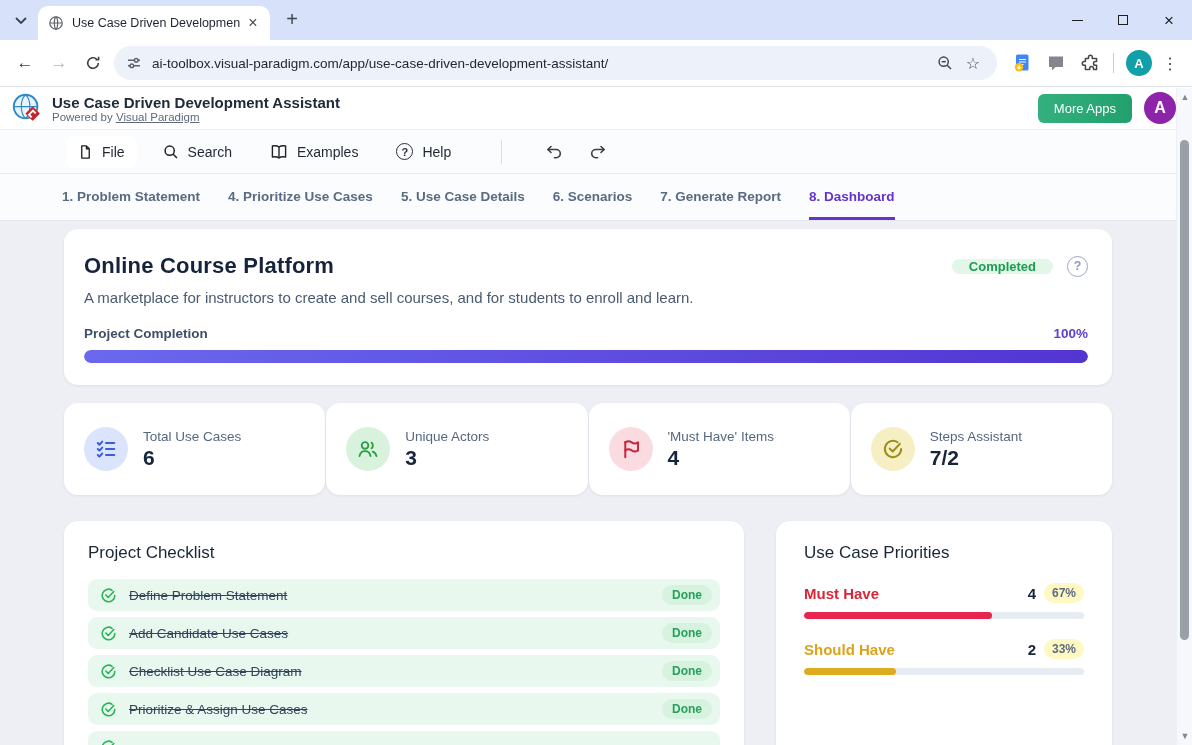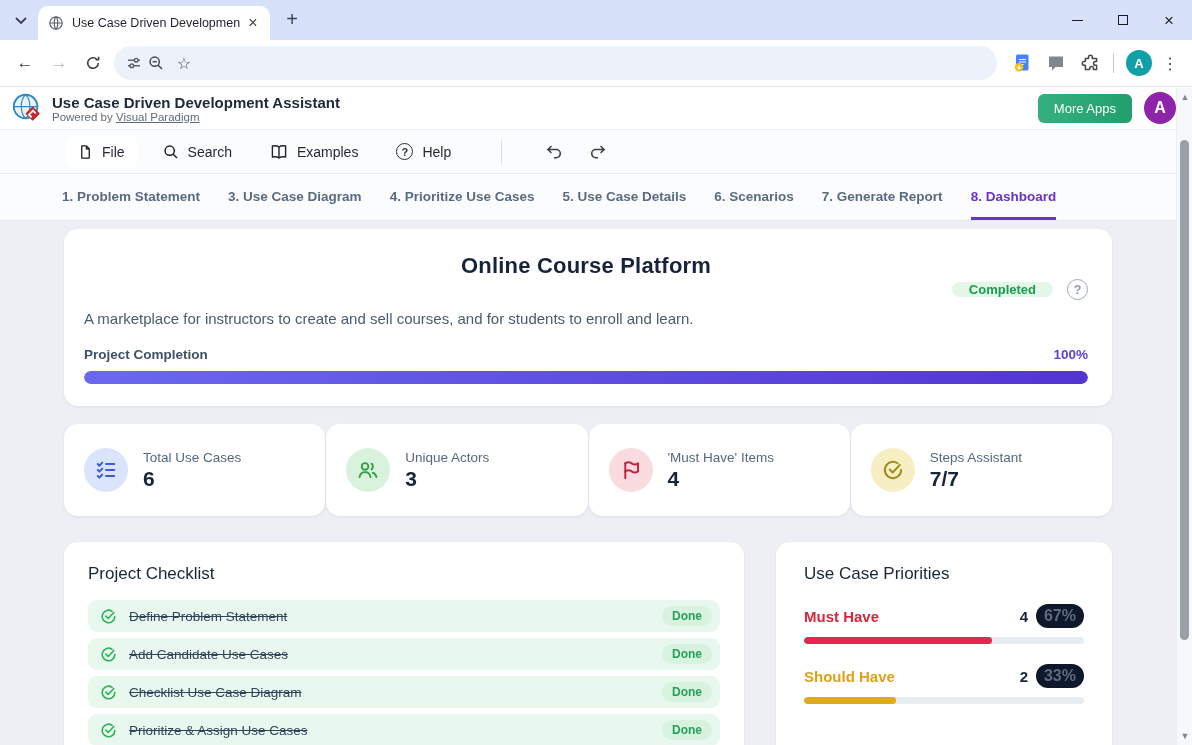--- a/index.html
+++ b/index.html
@@ -55,21 +55,21 @@
   
   .stepbar { height:47px; background:#fbfcfd; border-bottom:1px solid #e4e7ec; display:flex; align-items:stretch; padding-left:62px; gap:28px; }
   .step { font-size:13.5px; font-weight:600; color:#5a6a82; display:flex; align-items:center; border-bottom:3px solid transparent; padding-top:2px; }
   .step.active { color:#6633cc; border-bottom-color:#6633cc; }
 
   
   .content { padding:8px 80px 0 64px; }
   .card { background:#fff; border-radius:14px; box-shadow:0 1px 3px rgba(20,30,55,.07); }
 
   .hero { padding:24px 24px 22px 20px; }
-  .hero-top { display:flex; align-items:center;flex-direction:column; }
+  .hero-top { display:flex; align-items:center; }
   .hero-title { font-size:22px; font-weight:800; color:#16233a; letter-spacing:.2px; }
   .hero-right { margin-left:auto; display:flex; align-items:center; gap:14px; }
   .status-pill { background:#e3f7e9; color:#1d9b51; font-size:13px; font-weight:bold; padding:0 17px; border-radius:999px; }
   .help-circle { width:21px; height:21px; border:1.6px solid #9aa6c6; border-radius:50%; color:#8d9ac0; font-size:12.5px; font-weight:bold; display:flex; align-items:center; justify-content:center; }
   .hero-desc { font-size:15px; color:#4a5a70; margin-top:10px; }
   .prog-row { display:flex; align-items:center; margin-top:20px; }
   .prog-label { font-size:13.5px; font-weight:600; color:#3f4f66; }
   .prog-val { margin-left:auto; font-size:13.5px; font-weight:bold; color:#5b43d6; }
   .prog-track { margin-top:9px; height:13px; border-radius:7px; background:#e9ecf3; overflow:hidden; }
   .prog-fill { height:100%; border-radius:7px; background:linear-gradient(90deg,#6b68ef,#5335d2); }
@@ -95,21 +95,21 @@
   .cl-check { color:#2bb357; display:flex; }
 
   .priorities { padding:22px 28px; min-height:260px; }
   .pr-group { margin-top:20px; }
   .pr-head { display:flex; align-items:center; }
   .pr-label { font-size:15px; font-weight:600; }
   .pr-label.must { color:#d92638; }
   .pr-label.should { color:#dfa217; }
   .pr-label.could { color:#4a5be0; }
   .pr-count { margin-left:auto; font-size:15px; font-weight:800; color:#15243b; }
-  .pr-pct { margin-left:8px; background:#0f172a; color:#5d6b80; font-size:16px; font-weight:600; padding:3px 8px; border-radius:999px; }
+  .pr-pct { margin-left:8px; background:#fef9c3; color:#5d6b80; font-size:12px; font-weight:600; padding:3px 8px; border-radius:999px; }
   .pr-track { margin-top:9px; height:7px; border-radius:4px; background:#e7ecf3; overflow:hidden; }
   .pr-fill { height:100%; border-radius:4px; }
   .pf-must { background:#e8254f; }
   .pf-should { background:#ddab1f; }
   .pf-could { background:#4a5be0; }
 
   
   .scrollbar { position:absolute; right:0; top:88px; bottom:0; width:16px; background:#f6f8fb; border-left:1px solid #eceff3; }
   .sb-arrow { position:absolute; left:0; width:16px; text-align:center; font-size:9px; color:#83878d; }
   .sb-up { top:4px; }
@@ -170,20 +170,21 @@
       </span>
     </div>
     <div class="omnibox">
       <span style="display:flex;">
         <svg width="16" height="16" viewBox="0 0 16 16" fill="none" stroke="#5f6368" stroke-width="1.5">
             <path d="M2 5.2h12M2 10.8h12"></path>
             <circle cx="10.2" cy="5.2" r="1.8" fill="#fff"></circle>
             <circle cx="5.8" cy="10.8" r="1.8" fill="#fff"></circle>
           </svg>
       </span>
+      <span class="omni-url">ai-toolbox.visual-paradigm.com/app/use-case-driven-development-assistant/</span>
       <span class="omni-ic">
         <svg width="16" height="16" viewBox="0 0 16 16" fill="none" stroke="#454a52" stroke-width="1.5">
             <circle cx="6.7" cy="6.7" r="4.6"></circle>
             <path d="M10.2 10.2 L14 14"></path>
             <path d="M4.6 6.7h4.2"></path>
           </svg>
       </span>
       <span class="omni-ic star">☆</span>
     </div>
     <div class="tool-ic">
@@ -276,21 +277,20 @@
         <svg width="19" height="17" viewBox="0 0 19 17" fill="none" stroke="#3c4043" stroke-width="1.6" stroke-linecap="round">
             <path d="M15 6.5H6.8a4.1 4.1 0 0 0 0 8.2h1.7"></path>
             <path d="M12 3.5l3 3-3 3"></path>
           </svg>
       </span>
     </div>
   </div>
 
   <div class="stepbar">
     <div class="step">1. Problem Statement</div>
-    <div class="step">3. Use Case Diagram</div>
     <div class="step">4. Prioritize Use Cases</div>
     <div class="step">5. Use Case Details</div>
     <div class="step">6. Scenarios</div>
     <div class="step">7. Generate Report</div>
     <div class="step active">8. Dashboard</div>
   </div>
 
   <div class="content">
 
     <div class="card hero">
@@ -356,21 +356,21 @@
       </div>
       <div class="card stat-card">
         <div class="stat-icon si-yellow">
           <svg width="22" height="22" viewBox="0 0 20 20" fill="none" stroke="currentColor" stroke-width="1.8" stroke-linecap="round" stroke-linejoin="round">
               <path d="M17.4 10a7.4 7.4 0 1 1-3.2-6.1"></path>
               <path d="M7 9.6l2.7 2.7 6.5-7"></path>
             </svg>
         </div>
         <div>
           <div class="stat-label">Steps Assistant</div>
-          <div class="stat-value">7/7</div>
+          <div class="stat-value">7/2</div>
         </div>
       </div>
     </div>
 
     <div class="two-col">
       <div class="card checklist">
         <div class="panel-title">Project Checklist</div>
         <div class="cl-items">
           <div class="cl-row">
             <span class="cl-check">

